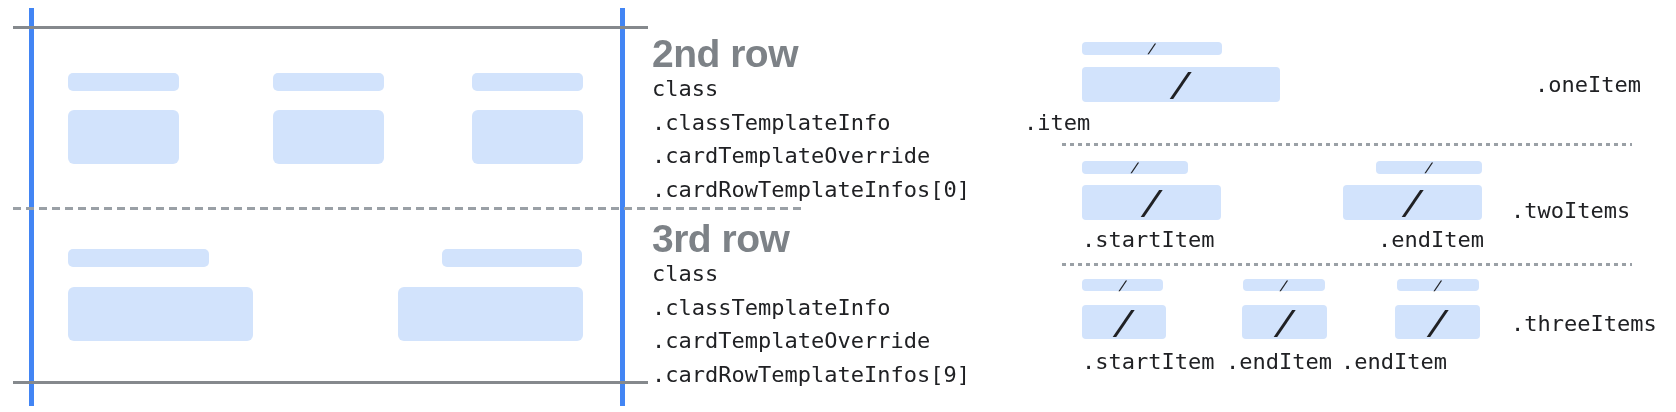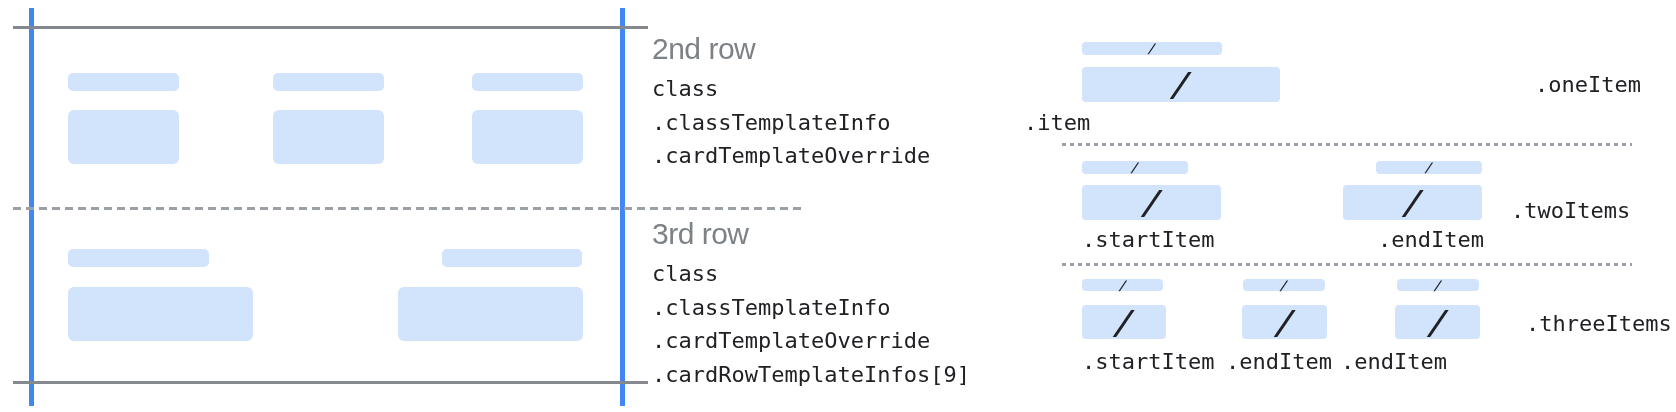--- a/index.html
+++ b/index.html
@@ -50,22 +50,22 @@
     line-height:1;
     transform:skewX(-12deg);
     user-select:none;
   }
   .slash.lg{font-size:33px;}
   .slash.sm{font-size:13px;}
   
   .row-heading{
     position:absolute;
     font-family:"Liberation Sans", sans-serif;
-    font-weight:normal;
-    font-size:30px;
+    font-weight:bold;
+    font-size:39px;
     line-height:1;
     color:var(--heading-gray,#7d8287);
     white-space:nowrap;
     letter-spacing:-0.5px;
   }
   .code-block{position:absolute;}
   .code-line, .mono-label{
     font-family:"DejaVu Sans Mono", monospace;
     font-size:22px;
     color:var(--code-text,#202124);
@@ -105,20 +105,21 @@
       <div class="bar r6" style="left:398px;top:287px;width:185px;height:54px;"></div>
     </div>
   </div>
 
   <div>
     <div class="row-heading" style="left:652px;top:34px;">2nd row</div>
     <div class="code-block" style="left:652px;top:72px;">
       <div class="code-line">class</div>
       <div class="code-line">.classTemplateInfo</div>
       <div class="code-line">.cardTemplateOverride</div>
+      <div class="code-line">.cardRowTemplateInfos[0]</div>
     </div>
 
     <div class="row-heading" style="left:652px;top:219px;">3rd row</div>
     <div class="code-block" style="left:652px;top:257px;">
       <div class="code-line">class</div>
       <div class="code-line">.classTemplateInfo</div>
       <div class="code-line">.cardTemplateOverride</div>
       <div class="code-line">.cardRowTemplateInfos[9]</div>
     </div>
   </div>
@@ -173,17 +174,17 @@
       </div>
       <div class="bar r4" style="left:1397px;top:279px;width:82px;height:12px;">
         <span class="slash sm">/</span>
       </div>
       <div class="bar r4" style="left:1395px;top:305px;width:85px;height:34px;">
         <span class="slash lg">/</span>
       </div>
       <div class="mono-label" style="left:1082px;top:351px;">.startItem</div>
       <div class="mono-label" style="left:1226px;top:351px;">.endItem</div>
       <div class="mono-label" style="left:1341px;top:351px;">.endItem</div>
-      <div class="mono-label" style="left:1511px;top:313px;margin-left:15px;">.threeItems</div>
+      <div class="mono-label" style="left:1511px;top:313px;">.threeItems</div>
     </div>
 
   </div>
 </div>
 
 </body></html>

